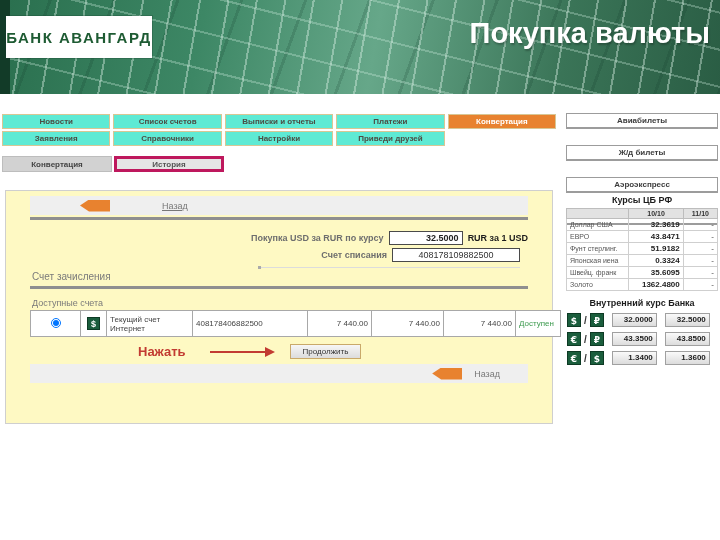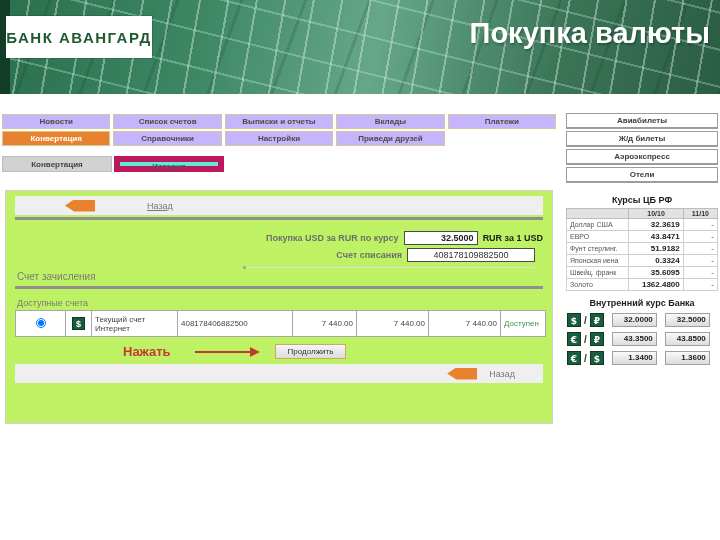--- a/index.html
+++ b/index.html
@@ -33,43 +33,43 @@
     text-shadow:1px 2px 2px rgba(0,0,0,.25); white-space:nowrap;
   }
 
   
   .main-nav {
     position:absolute; left:2px; top:114px; width:554px;
     display:grid; grid-template-columns:repeat(5,1fr); gap:2px 3px;
   }
   .nav-btn {
     height:15px; font-size:8px; font-weight:bold; color:#4c4c44;
-    background:#c4b5fd; border:1px solid #d8c694; font-family:inherit; cursor:pointer;
+    background:#5eead4; border:1px solid #d8c694; font-family:inherit; cursor:pointer;
     line-height:12px; overflow:hidden; white-space:nowrap;
   }
   .nav-btn.active { background:#e8822f; color:#fff; }
 
   .subtabs { position:absolute; left:2px; top:156px; display:flex; gap:2px; }
   .subtab {
     width:110px; height:16px; font-size:8px; font-weight:bold; font-family:inherit; cursor:pointer;
   }
   .subtab.active { background:#d2d2d2; border:1px solid #bdbdbd; color:#444; }
-  .subtab.inactive { background:#5eead4; border:6px solid #be185d; color:#555; }
-
-  
-  .services { position:absolute; left:566px; top:113px; width:152px; display:flex; flex-direction:column; gap:2px; }
+  .subtab.inactive { background:#e5e5e5; border:3px solid #be185d; color:#555; }
+
+  
+  .services { position:absolute; left:566px; top:113px; width:152px; display:flex; flex-direction:column; gap:16px; }
   .service-btn {
     height:16px; background:#fff; border:1px solid #9c9c9c; border-bottom-width:2px;
     font-size:8px; font-weight:bold; color:#3c3c3c; font-family:inherit; cursor:pointer;
   }
 
   
   .panel {
     position:absolute; left:5px; top:190px; width:548px; height:234px;
-    border:1px solid #cfcfcf; background:#bef264; padding:5px 9px;
+    border:1px solid #cfcfcf; background:#fef9c3; padding:5px 24px;
   }
   .bar { height:19px; background:#efefef; display:flex; align-items:center; }
   .arrow-left {
     display:inline-block; width:30px; height:12px; background:#e8822f;
     clip-path:polygon(0 50%, 30% 0, 100% 0, 100% 100%, 30% 100%);
     filter:drop-shadow(0 1px 0 rgba(120,60,0,.4));
   }
   .top-bar .arrow-left { margin-left:50px; }
   .back-link { margin-left:52px; color:#787878; font-size:9px; text-decoration:underline; cursor:pointer; }
   .hr-dark { height:3px; background:#8f8f8f; margin-top:2px; }
@@ -155,23 +155,23 @@
     <div class="logo-box">
       <span>БАНК АВАНГАРД</span>
     </div>
     <div class="page-title">Покупка валюты</div>
   </header>
 
   <nav class="main-nav">
     <button class="nav-btn">Новости</button>
     <button class="nav-btn">Список счетов</button>
     <button class="nav-btn">Выписки и отчеты</button>
-    <button class="nav-btn">Вклады</button>
     <button class="nav-btn">Платежи</button>
     <button class="nav-btn active">Конвертация</button>
+    <button class="nav-btn">Заявления</button>
     <button class="nav-btn">Справочники</button>
     <button class="nav-btn">Настройки</button>
     <button class="nav-btn">Приведи друзей</button>
   </nav>
 
   <div class="subtabs">
     <button class="subtab active">Конвертация</button>
     <button class="subtab inactive">История</button>
   </div>
 

